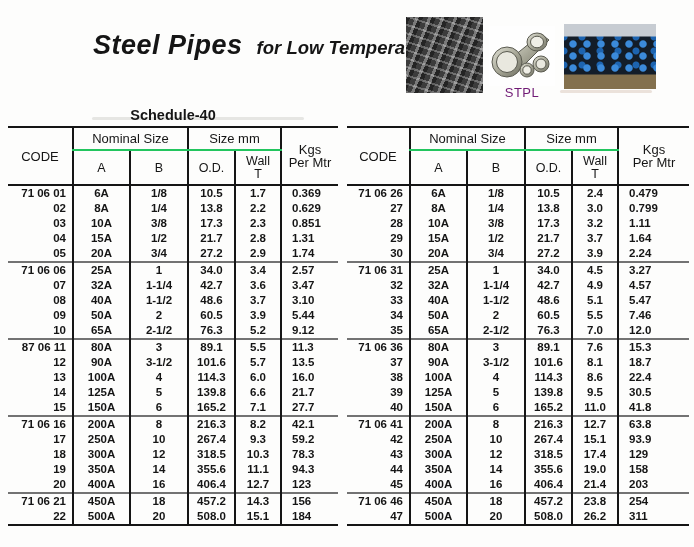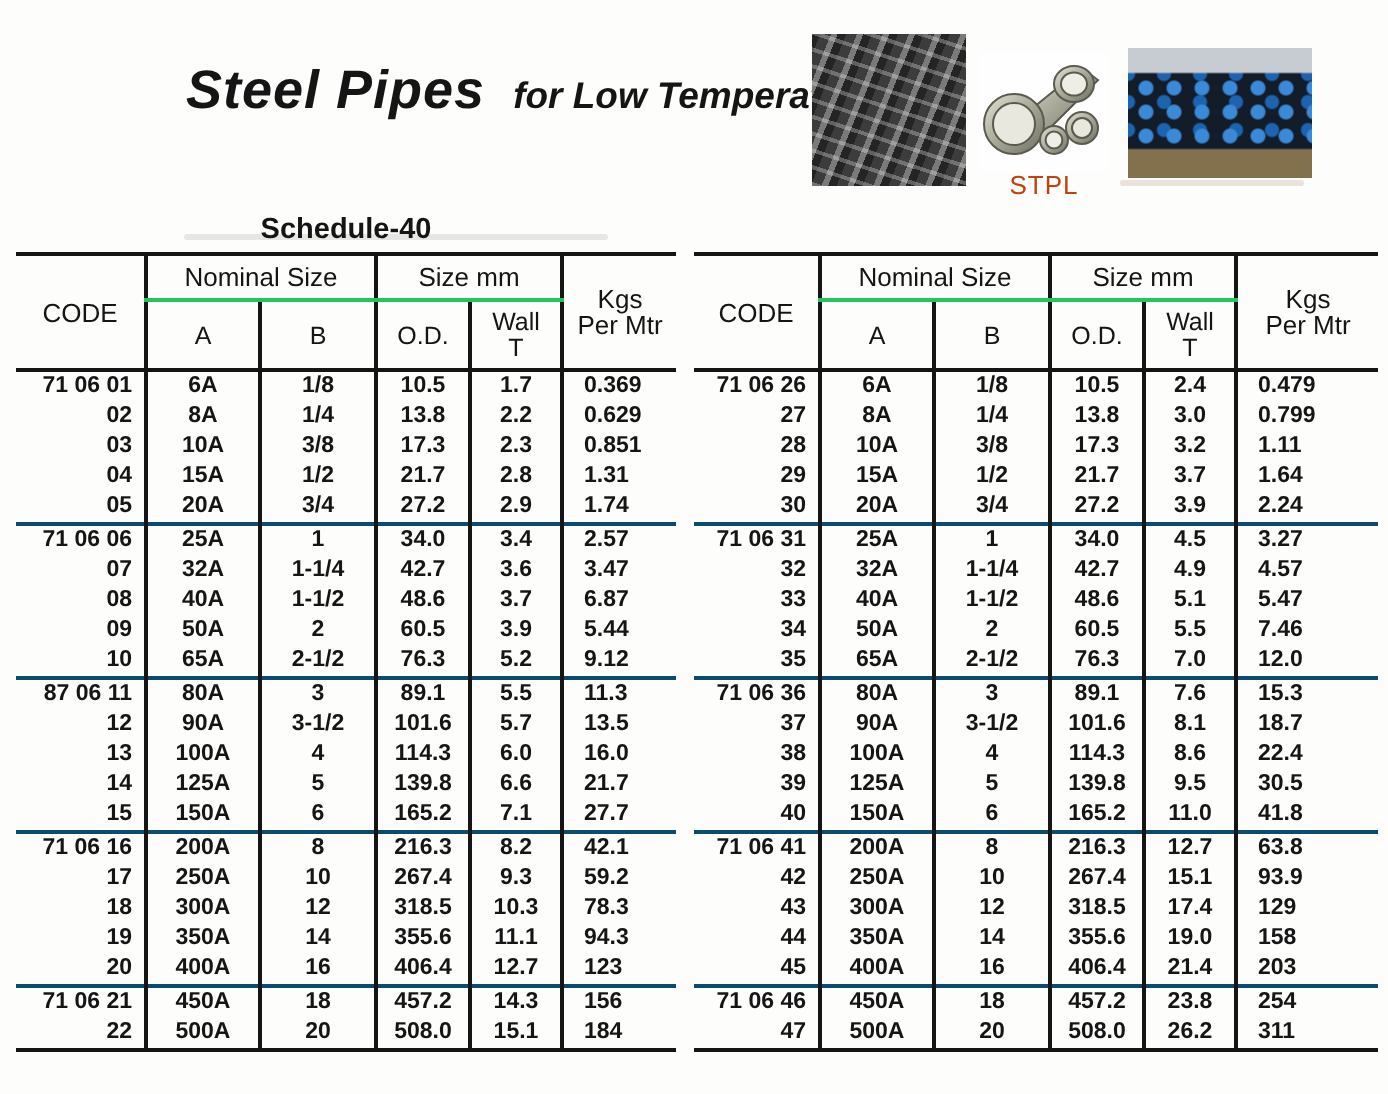--- a/index.html
+++ b/index.html
@@ -28,21 +28,21 @@
     background-color:#131d29;
     background-image:
       linear-gradient(#c7ccd2 0 12px, rgba(0,0,0,0) 13px),
       linear-gradient(rgba(0,0,0,0) 0 50px, #83704d 51px),
       radial-gradient(circle, #3b8ada 0 3.2px, rgba(0,0,0,0) 4.2px),
       radial-gradient(circle, #1d64b0 0 3px, rgba(0,0,0,0) 4px);
     background-size:100% 100%, 100% 100%, 14px 12px, 18px 14px;
     background-position:0 0, 0 0, 2px 14px, 9px 20px;
   }
   .stpl { position:absolute; left:489px; top:85px; width:66px; text-align:center;
-          font-size:13px; color:#c2410c; letter-spacing:.5px; }
+          font-size:13px; color:#701a75; letter-spacing:.5px; }
 
   
   .sched { position:absolute; top:107px; font-weight:bold; font-size:14.5px; text-align:center; }
   .sched-40 { left:8px;   width:330px; }
   .sched-80 { left:347px; width:342px; }
 
   
   .artifact { position:absolute; height:3px; background:#dcdcd8; border-radius:2px; opacity:.7; }
   .art-l { left:92px;  top:117px; width:212px; }
   .art-r { left:560px; top:90px;  width:92px; background:#e3d6cd; }
@@ -55,21 +55,21 @@
 
   .spec th, .spec td { padding:0; vertical-align:middle; }
   .spec thead tr.h1 th { height:21px; border-top:2.5px solid #151515; font-size:13px; font-weight:normal; text-align:center; }
   .spec thead tr.h2 th { height:33px; font-size:12.5px; font-weight:normal; text-align:center; }
   .spec thead th.grp  { border-bottom:2px solid #22c55e; }
   .spec thead th.two  { white-space:pre-line; font-size:12px; line-height:13px; }
   .spec .v { border-left:2px solid #151515; }
 
   .spec tbody td { height:15px; line-height:13px; font-size:11.5px; font-weight:bold; text-align:center; }
   .spec tbody tr:first-child td { border-top:2.5px solid #151515; }
-  .spec tbody tr.gstart td      { border-top:2px solid #0c4a6e; }
+  .spec tbody tr.gstart td      { border-top:2px solid #737373; }
   .spec td.code { text-align:right; padding-right:6px; }
   .spec td.kgs  { text-align:left;  padding-left:10px; }
 </style>
 </head>
 <body>
 
 <div class="page">
 
   <div class="title-row">
     <span class="title-main">Steel Pipes</span>
@@ -191,21 +191,21 @@
          <td class="v">42.7</td>
          <td class="v">3.6</td>
          <td class="v kgs">3.47</td>
        </tr>
         <tr>
          <td class="code">08</td>
          <td class="v">40A</td>
          <td class="v">1-1/2</td>
          <td class="v">48.6</td>
          <td class="v">3.7</td>
-         <td class="v kgs">6.87</td>
+         <td class="v kgs">3.10</td>
        </tr>
         <tr>
          <td class="code">09</td>
          <td class="v">50A</td>
          <td class="v">2</td>
          <td class="v">60.5</td>
          <td class="v">3.9</td>
          <td class="v kgs">5.44</td>
        </tr>
         <tr>

